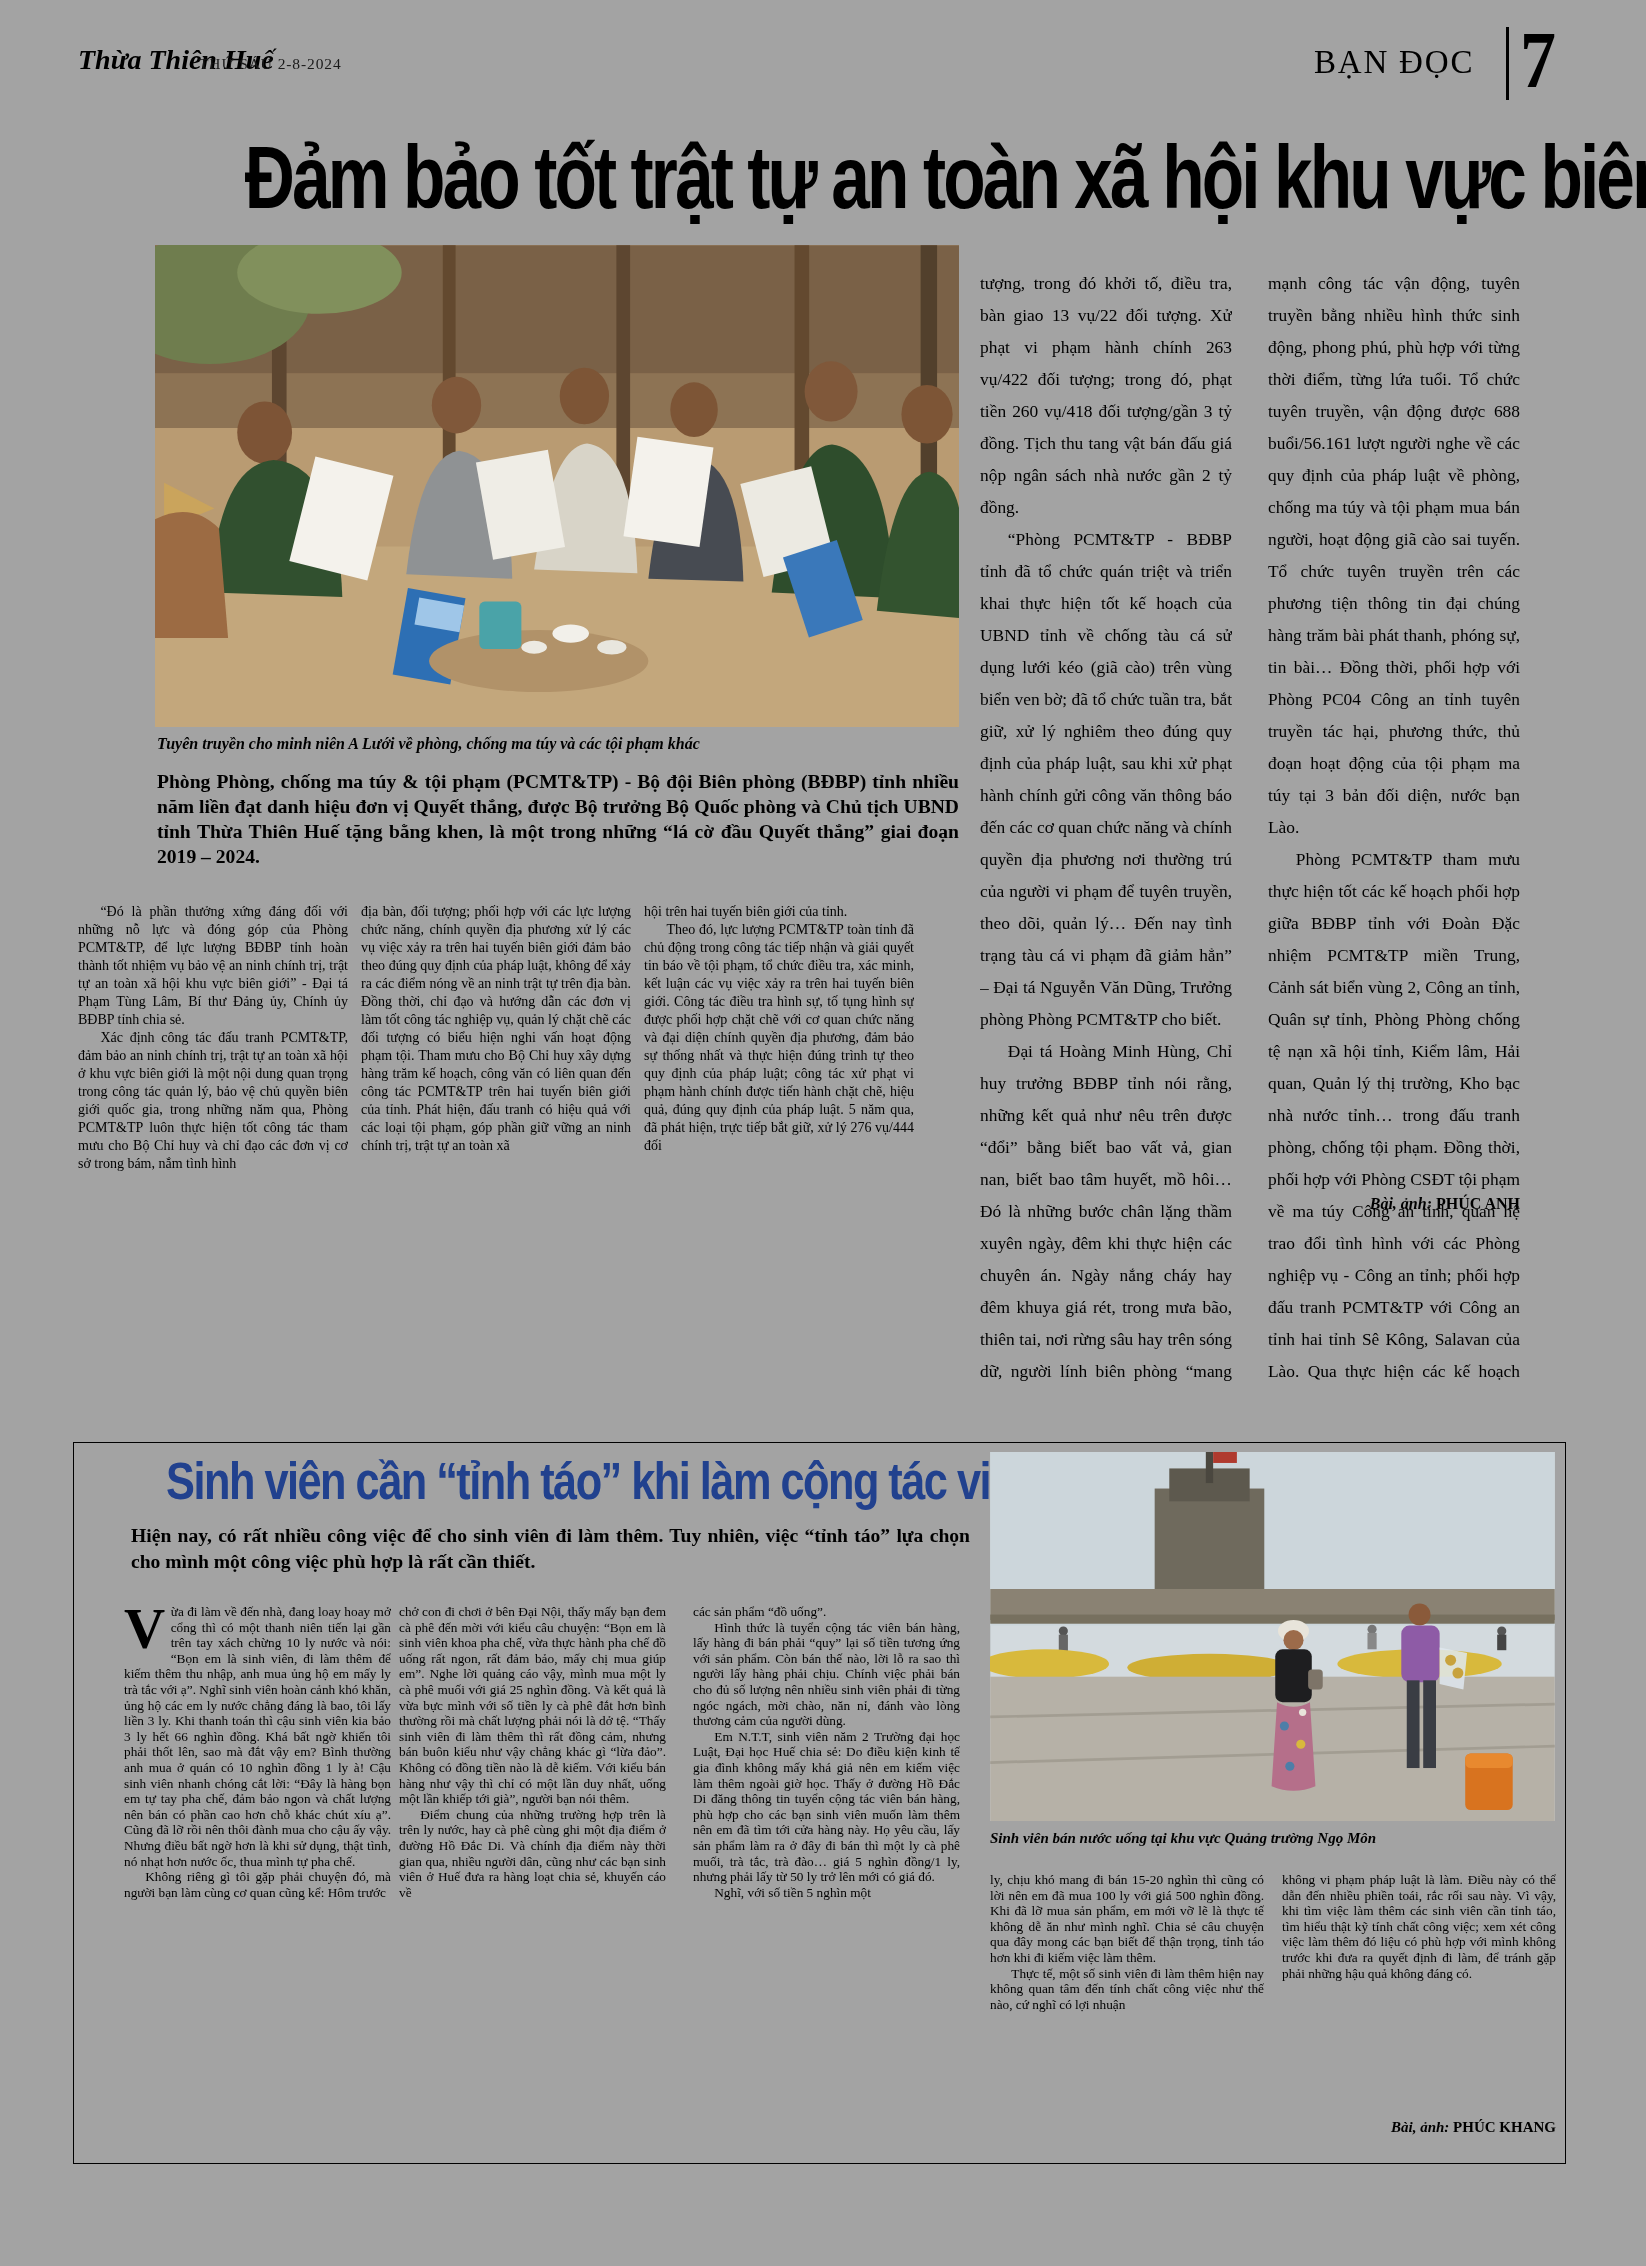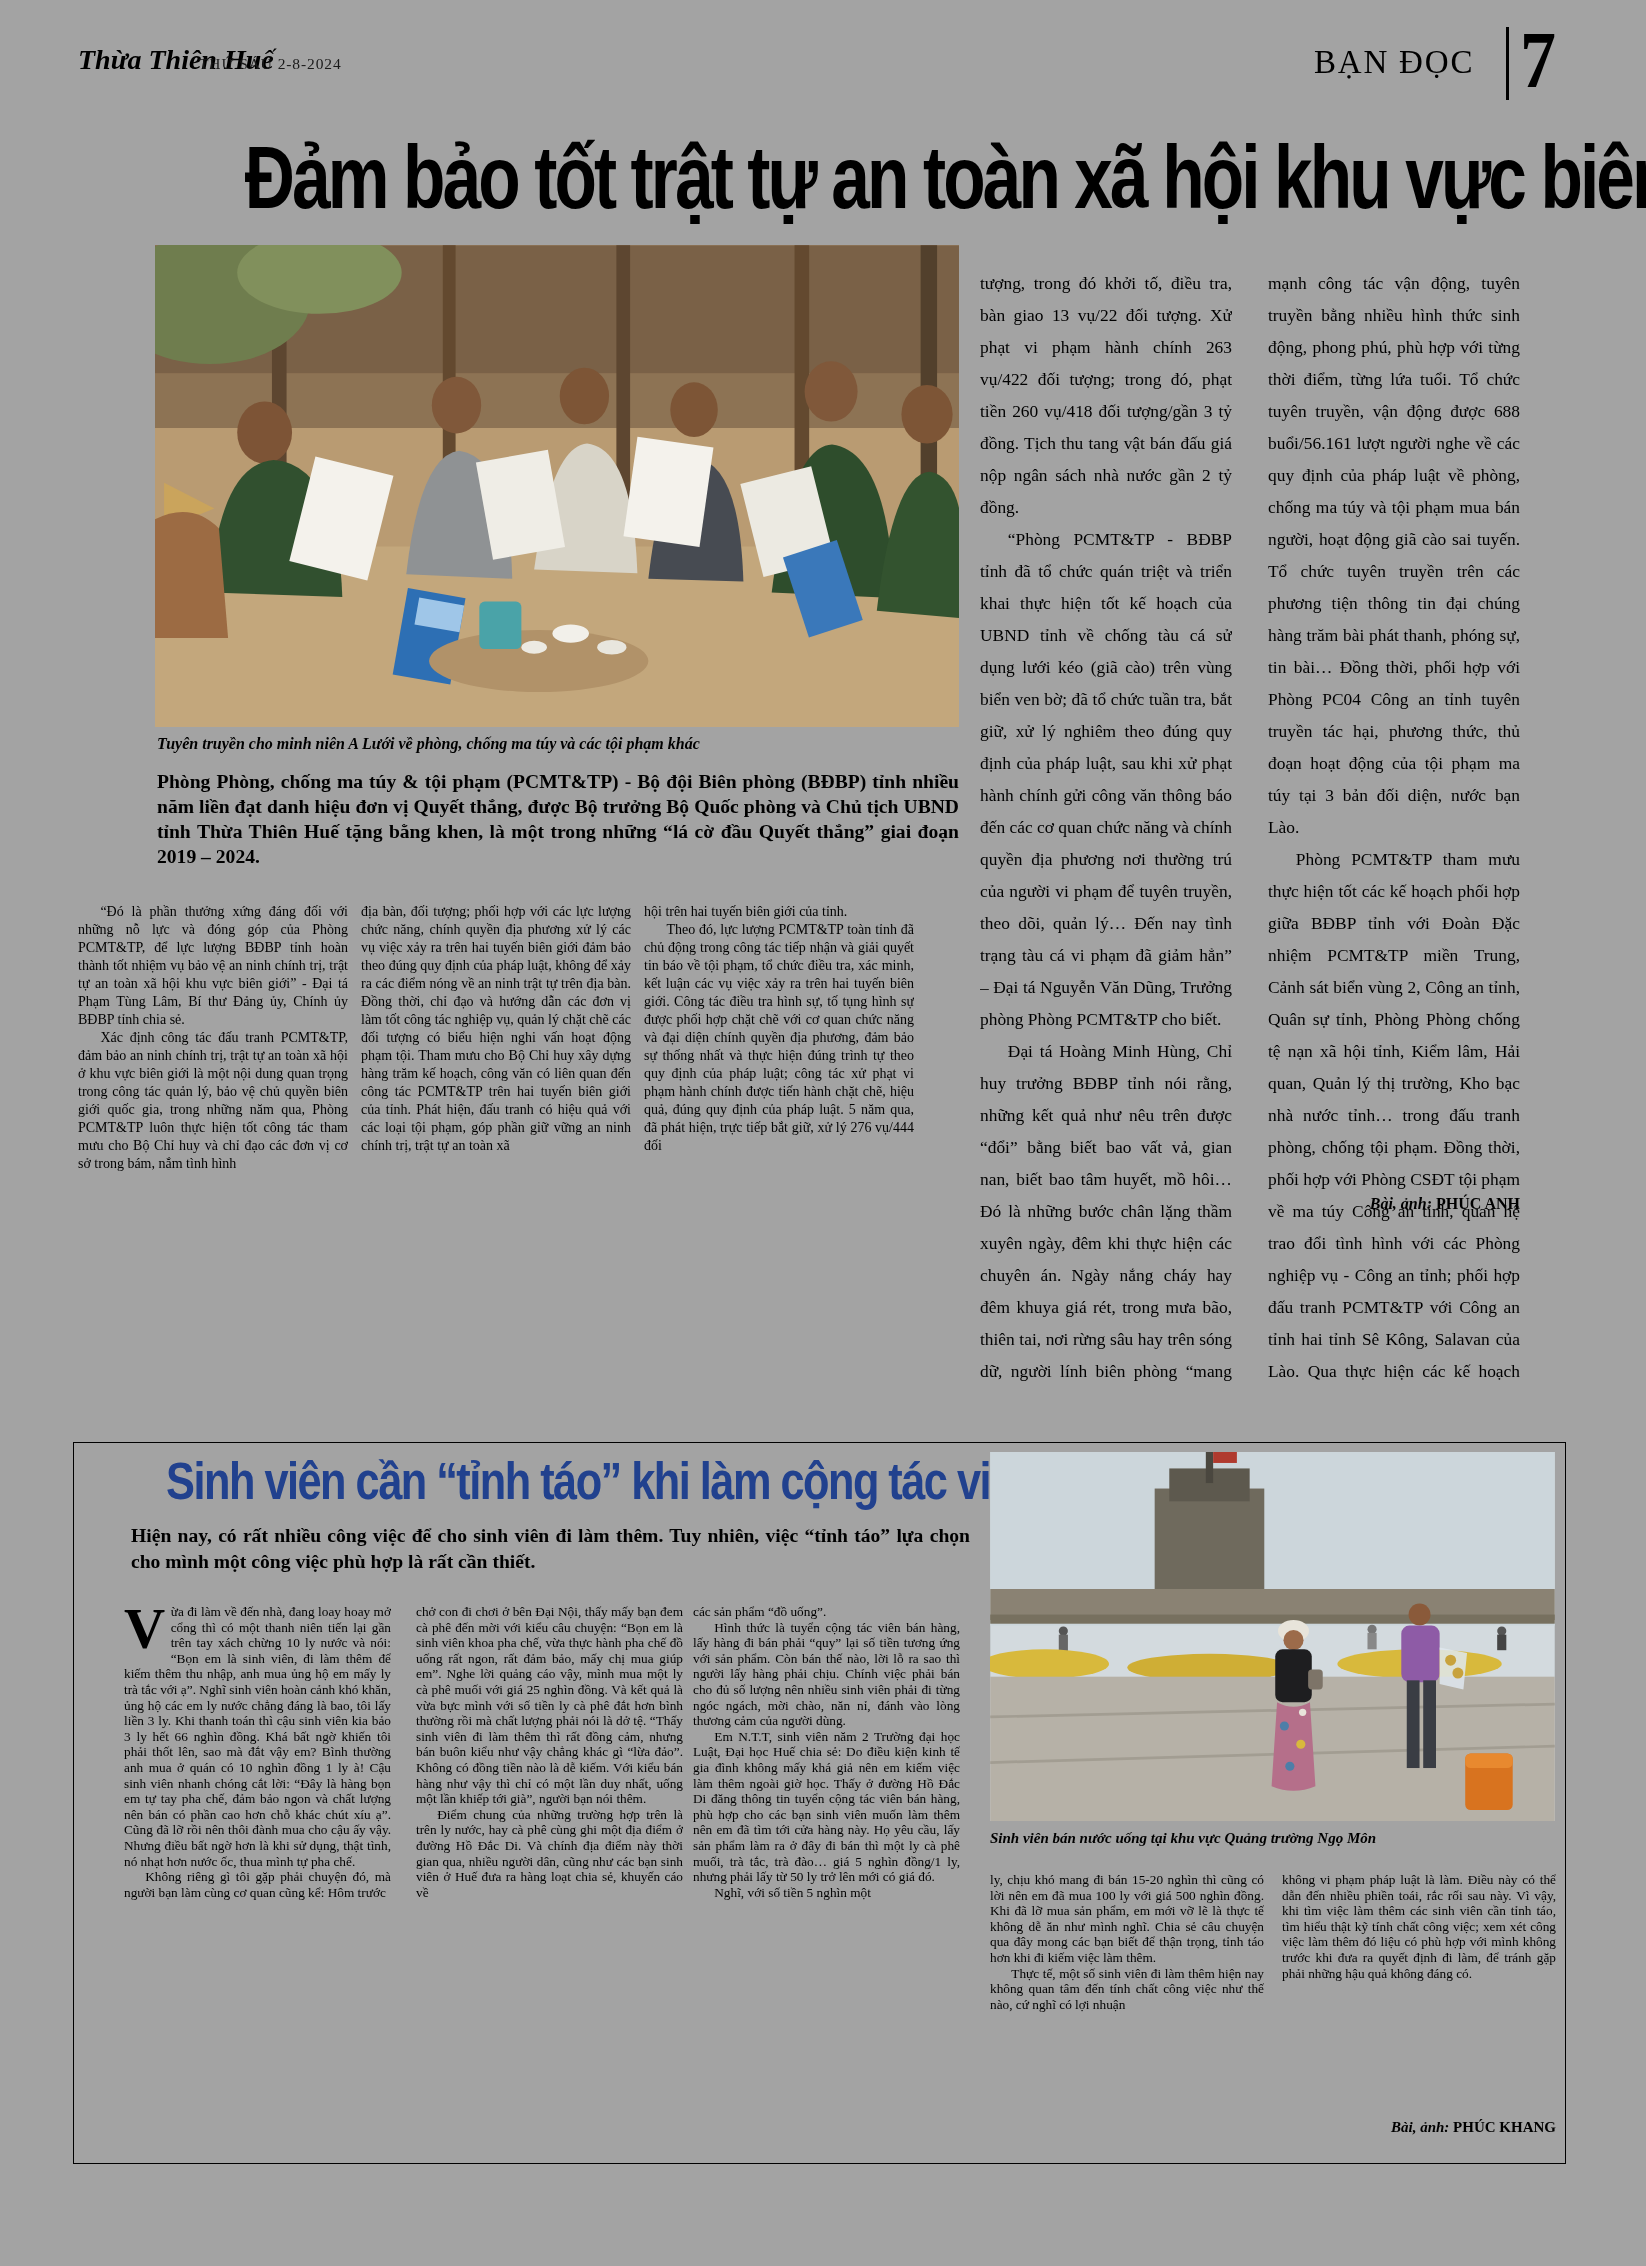--- a/index.html
+++ b/index.html
@@ -215,21 +215,21 @@
       <rect x="520" y="330" width="52" height="62" rx="6" fill="#d8731f"></rect>
       <rect x="520" y="330" width="52" height="16" rx="6" fill="#e8892f"></rect>
     </svg>
 
     <div class="caption2" style="left:916px; top:387px; width:567px;">Sinh viên bán nước uống tại khu vực Quảng trường Ngọ Môn</div>
 
     <div class="col c-a2" style="position:absolute; left:50px; top:161px; width:267px; height:395px;">
       <p class="cont dropcap">Vừa đi làm về đến nhà, đang loay hoay mở cổng thì có một thanh niên tiến lại gần trên tay xách chừng 10 ly nước và nói: “Bọn em là sinh viên, đi làm thêm để kiếm thêm thu nhập, anh mua ủng hộ em mấy ly trà tắc với ạ”. Nghĩ sinh viên hoàn cảnh khó khăn, ủng hộ các em ly nước chẳng đáng là bao, tôi lấy liền 3 ly. Khi thanh toán thì cậu sinh viên kia bảo 3 ly hết 66 nghìn đồng. Khá bất ngờ khiến tôi phải thốt lên, sao mà đắt vậy em? Bình thường anh mua ở quán có 10 nghìn đồng 1 ly à! Cậu sinh viên nhanh chóng cắt lời: “Đây là hàng bọn em tự tay pha chế, đảm bảo ngon và chất lượng nên bán có phần cao hơn chỗ khác chút xíu ạ”. Cũng đã lỡ rồi nên thôi đành mua cho cậu ấy vậy. Nhưng điều bất ngờ hơn là khi sử dụng, thật tình, nó nhạt hơn nước ốc, thua mình tự pha chế.</p>
       <p>Không riêng gì tôi gặp phải chuyện đó, mà người bạn làm cùng cơ quan cũng kể: Hôm trước</p>
     </div>
-    <div class="col c-a2" style="position:absolute; left:342px; top:161px; width:267px; height:395px;">
+    <div class="col c-a2" style="position:absolute; left:325px; top:161px; width:267px; height:395px;">
       <p class="cont">chở con đi chơi ở bên Đại Nội, thấy mấy bạn đem cà phê đến mời với kiểu câu chuyện: “Bọn em là sinh viên khoa pha chế, vừa thực hành pha chế đồ uống rất ngon, rất đảm bảo, mấy chị mua giúp em”. Nghe lời quảng cáo vậy, mình mua một ly cà phê muối với giá 25 nghìn đồng. Và kết quả là vừa bực mình với số tiền ly cà phê đắt hơn bình thường rồi mà chất lượng phải nói là dở tệ. “Thấy sinh viên đi làm thêm thì rất đồng cảm, nhưng bán buôn kiểu như vậy chẳng khác gì “lừa đảo”. Không có đồng tiền nào là dễ kiếm. Với kiểu bán hàng như vậy thì chỉ có một lần duy nhất, uống một lần khiếp tới già”, người bạn nói thêm.</p>
       <p>Điểm chung của những trường hợp trên là trên ly nước, hay cà phê cùng ghi một địa điểm ở đường Hồ Đắc Di. Và chính địa điểm này thời gian qua, nhiều người dân, cũng như các bạn sinh viên ở Huế đưa ra hàng loạt chia sẻ, khuyến cáo về</p>
     </div>
     <div class="col c-a2" style="position:absolute; left:619px; top:161px; width:267px; height:395px;">
       <p class="cont">các sản phẩm “đồ uống”.</p>
       <p>Hình thức là tuyển cộng tác viên bán hàng, lấy hàng đi bán phải “quy” lại số tiền tương ứng với sản phẩm. Còn bán thế nào, lời lỗ ra sao thì người lấy hàng phải chịu. Chính việc phải bán cho đủ số lượng nên nhiều sinh viên phải đi từng ngóc ngách, mời chào, năn nỉ, đánh vào lòng thương cảm của người dùng.</p>
       <p>Em N.T.T, sinh viên năm 2 Trường đại học Luật, Đại học Huế chia sẻ: Do điều kiện kinh tế gia đình không mấy khá giả nên em kiếm việc làm thêm ngoài giờ học. Thấy ở đường Hồ Đắc Di đăng thông tin tuyển cộng tác viên bán hàng, phù hợp cho các bạn sinh viên muốn làm thêm nên em đã tìm tới cửa hàng này. Họ yêu cầu, lấy sản phẩm làm ra ở đây đi bán thì một ly cà phê muối, trà tắc, trà đào… giá 5 nghìn đồng/1 ly, nhưng phải lấy từ 50 ly trở lên mới có giá đó.</p>
       <p>Nghĩ, với số tiền 5 nghìn một</p>
     </div>
 

